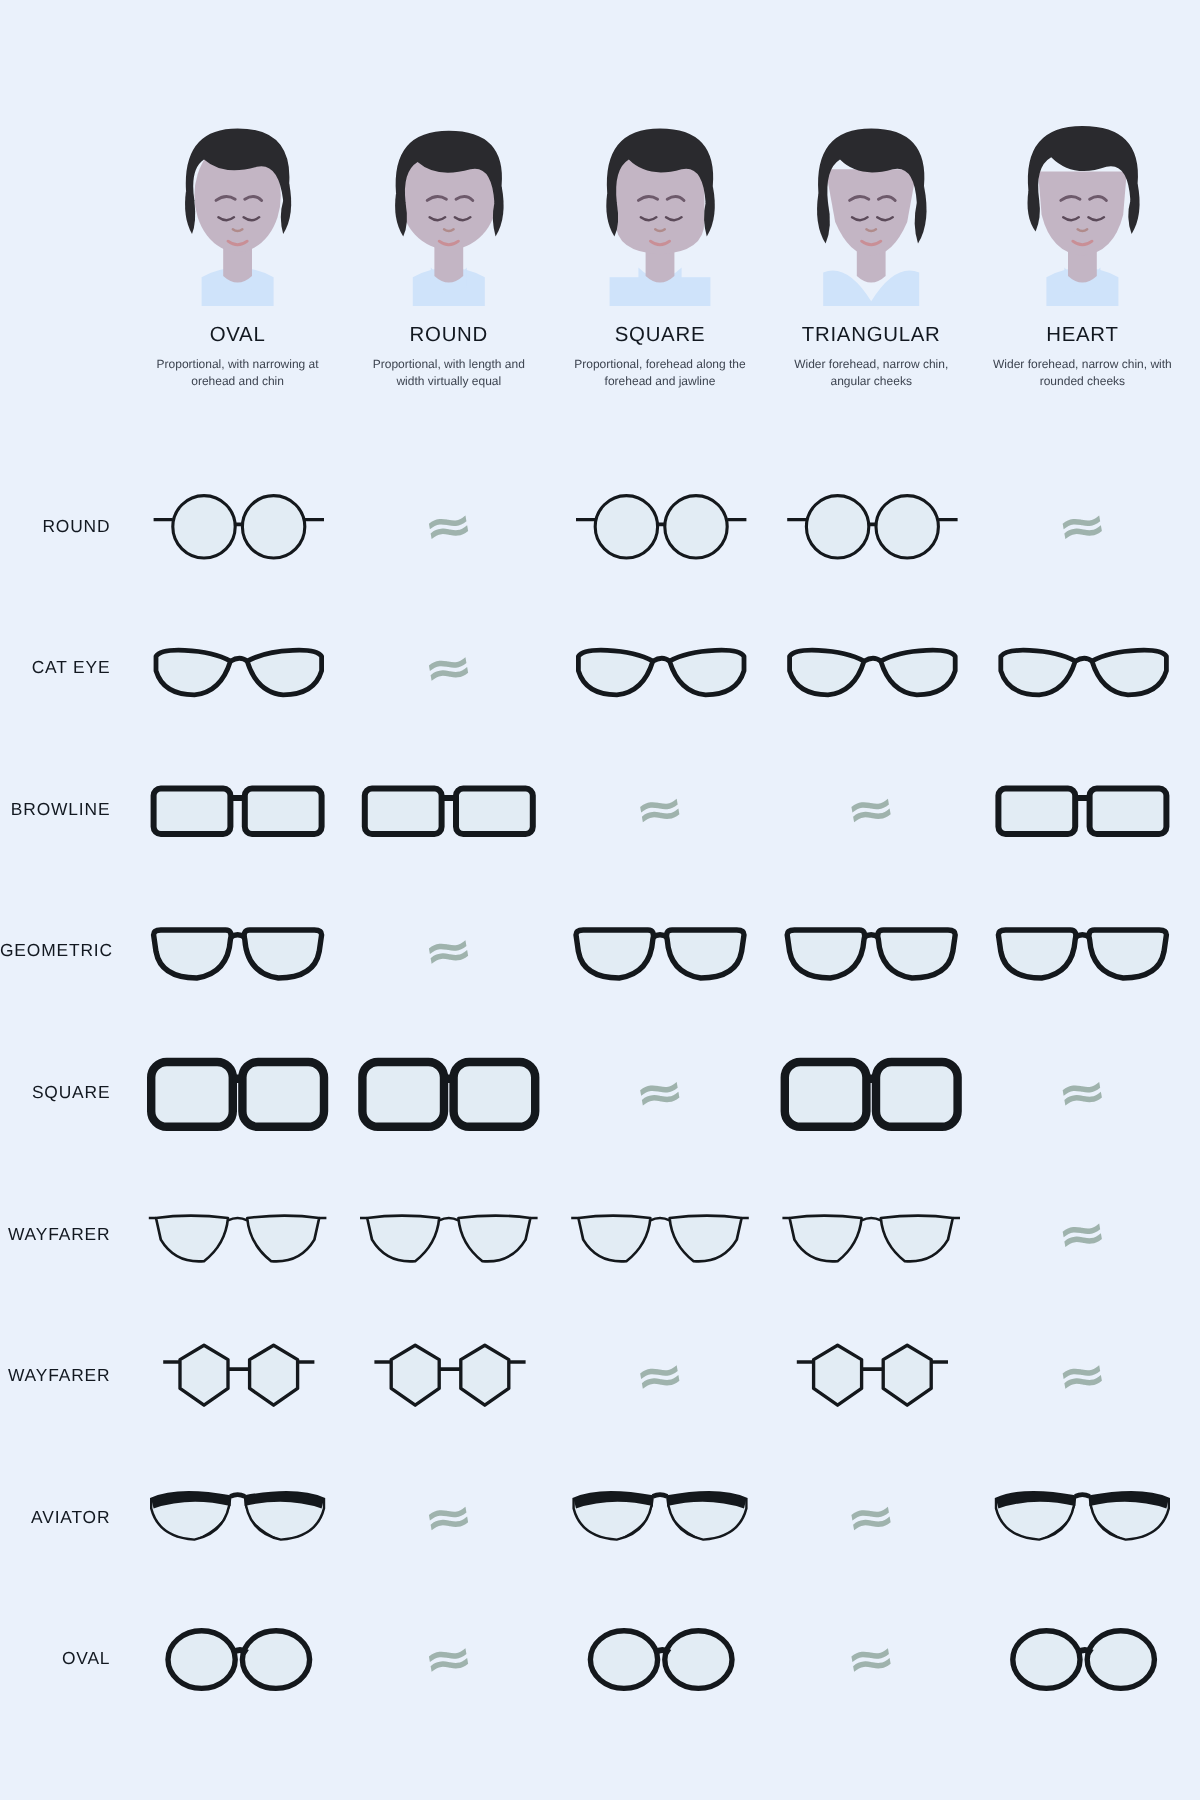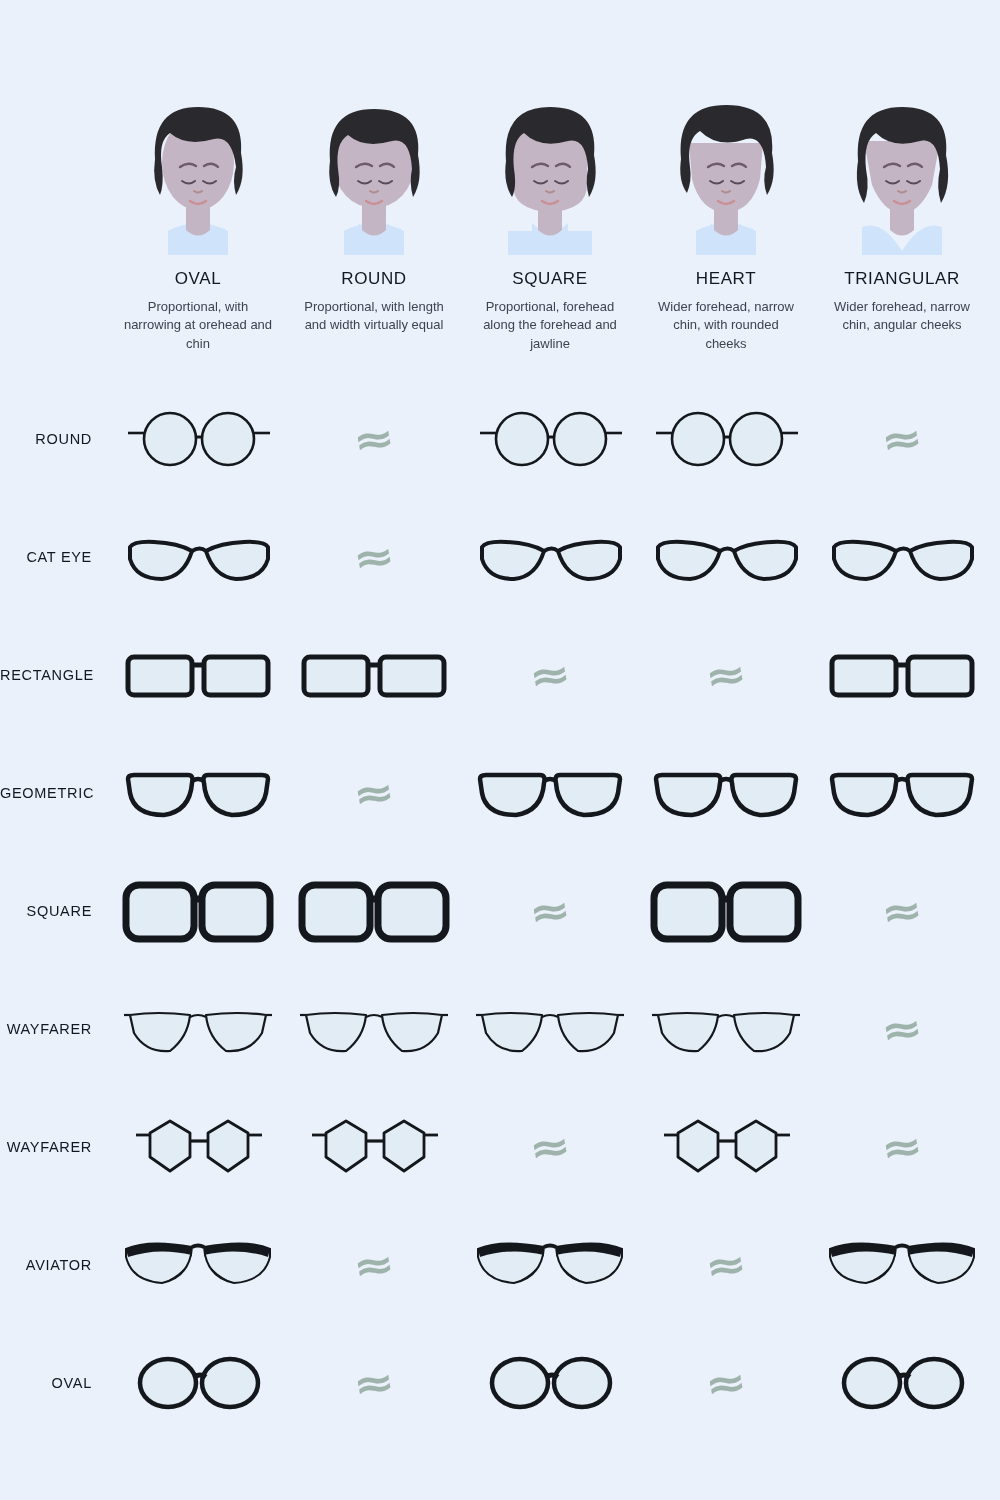--- a/index.html
+++ b/index.html
@@ -30,21 +30,21 @@
     width:140px;height:200px;position:relative;
   }
   .face-label{
     margin-top:14px;
     font-size:17px;
     letter-spacing:.6px;
     color:#121820;
   }
   .face-desc{
     margin-top:9px;
-    font-size:13px;
+    font-size:10px;
     line-height:1.42;
     text-align:center;
     color:#3d4450;
     width:150px;
   }
 
   
   .grid{
     position:absolute;
     left:0;top:380px;
@@ -144,55 +144,55 @@
     <path d="M62,146 q8,6 16,0" stroke="#c98f96" stroke-width="2.4" fill="none" stroke-linecap="round"></path>
   <path d="M70,52 Q22,52 26,106 Q30,120 34,114 Q31,86 44,78 Q60,94 88,86 Q106,82 108,114 Q113,120 114,100 Q118,52 70,52 Z" fill="#2a2a2e"></path>
                  <path d="M26,106 Q23,128 32,142 Q37,132 34,114 Z" fill="#2a2a2e"></path>
                  <path d="M114,100 Q119,126 109,142 Q105,128 108,114 Z" fill="#2a2a2e"></path>
   </svg></div>
     <div class="face-label">SQUARE</div>
     <div class="face-desc">Proportional, forehead along the forehead and jawline</div>
       </div>
       <div class="face-col">
     <div class="face-wrap"><svg width="140" height="200" viewBox="0 0 140 200">
+    <path d="M30,200 L30,172 Q50,164 70,196 Q90,164 110,172 L110,200 Z" fill="#cfe3fa"></path>
+            <path d="M58,148 L58,175 Q70,186 82,175 L82,148 Z" fill="#c3b5c4"></path>
+            <path d="M32,86 L108,86 L100,130 Q88,158 70,158 Q52,158 40,130 Z" fill="#c3b5c4"></path>
+    <path d="M52,112 q8,-6 16,-1" stroke="#6d5a6b" stroke-width="2.4" fill="none" stroke-linecap="round"></path>
+    <path d="M76,111 q8,-5 14,1" stroke="#6d5a6b" stroke-width="2.4" fill="none" stroke-linecap="round"></path>
+    <path d="M54,126 q7,5 13,0" stroke="#5b4a59" stroke-width="2" fill="none" stroke-linecap="round"></path>
+    <path d="M75,126 q7,5 13,0" stroke="#5b4a59" stroke-width="2" fill="none" stroke-linecap="round"></path>
+    <path d="M66,136 q4,3 8,0" stroke="#b08b8b" stroke-width="2" fill="none" stroke-linecap="round"></path>
+    <path d="M62,146 q8,6 16,0" stroke="#c98f96" stroke-width="2.4" fill="none" stroke-linecap="round"></path>
+  <path d="M70,52 Q22,52 26,106 Q30,120 34,114 Q31,86 44,78 Q60,94 88,86 Q106,82 108,114 Q113,120 114,100 Q118,52 70,52 Z" fill="#2a2a2e"></path>
+                 <path d="M26,106 Q22,132 32,148 Q38,134 34,114 Z" fill="#2a2a2e"></path>
+                 <path d="M114,100 Q120,130 109,148 Q104,132 108,114 Z" fill="#2a2a2e"></path>
+  </svg></div>
+    <div class="face-label">TRIANGULAR</div>
+    <div class="face-desc">Wider forehead, narrow chin, angular cheeks</div>
+      </div>
+      <div class="face-col">
+    <div class="face-wrap"><svg width="140" height="200" viewBox="0 0 140 200">
     <path d="M40,176 Q70,160 100,176 L100,200 L40,200 Z" fill="#cfe3fa"></path>
              <path d="M55,168 q15,18 30,0 l0,16 q-15,10 -30,0 z" fill="#cfe3fa"></path>
             <path d="M58,148 L58,175 Q70,186 82,175 L82,148 Z" fill="#c3b5c4"></path>
             <path d="M33,88 L107,88 L104,124 Q96,156 70,158 Q44,156 36,124 Z" fill="#c3b5c4"></path>
     <path d="M52,112 q8,-6 16,-1" stroke="#6d5a6b" stroke-width="2.4" fill="none" stroke-linecap="round"></path>
     <path d="M76,111 q8,-5 14,1" stroke="#6d5a6b" stroke-width="2.4" fill="none" stroke-linecap="round"></path>
     <path d="M54,126 q7,5 13,0" stroke="#5b4a59" stroke-width="2" fill="none" stroke-linecap="round"></path>
     <path d="M75,126 q7,5 13,0" stroke="#5b4a59" stroke-width="2" fill="none" stroke-linecap="round"></path>
     <path d="M66,136 q4,3 8,0" stroke="#b08b8b" stroke-width="2" fill="none" stroke-linecap="round"></path>
     <path d="M62,146 q8,6 16,0" stroke="#c98f96" stroke-width="2.4" fill="none" stroke-linecap="round"></path>
   <path d="M70,50 Q20,50 25,104 Q29,120 34,112 Q30,84 44,76 Q62,94 90,84 Q108,80 110,112 Q115,120 116,98 Q120,50 70,50 Z" fill="#2a2a2e"></path>
                  <path d="M25,104 Q22,126 31,138 Q36,126 34,112 Z" fill="#2a2a2e"></path>
                  <path d="M116,98 Q121,124 111,140 Q106,126 110,112 Z" fill="#2a2a2e"></path>
   </svg></div>
     <div class="face-label">HEART</div>
     <div class="face-desc">Wider forehead, narrow chin, with rounded cheeks</div>
       </div>
-      <div class="face-col">
-    <div class="face-wrap"><svg width="140" height="200" viewBox="0 0 140 200">
-    <path d="M30,200 L30,172 Q50,164 70,196 Q90,164 110,172 L110,200 Z" fill="#cfe3fa"></path>
-            <path d="M58,148 L58,175 Q70,186 82,175 L82,148 Z" fill="#c3b5c4"></path>
-            <path d="M32,86 L108,86 L100,130 Q88,158 70,158 Q52,158 40,130 Z" fill="#c3b5c4"></path>
-    <path d="M52,112 q8,-6 16,-1" stroke="#6d5a6b" stroke-width="2.4" fill="none" stroke-linecap="round"></path>
-    <path d="M76,111 q8,-5 14,1" stroke="#6d5a6b" stroke-width="2.4" fill="none" stroke-linecap="round"></path>
-    <path d="M54,126 q7,5 13,0" stroke="#5b4a59" stroke-width="2" fill="none" stroke-linecap="round"></path>
-    <path d="M75,126 q7,5 13,0" stroke="#5b4a59" stroke-width="2" fill="none" stroke-linecap="round"></path>
-    <path d="M66,136 q4,3 8,0" stroke="#b08b8b" stroke-width="2" fill="none" stroke-linecap="round"></path>
-    <path d="M62,146 q8,6 16,0" stroke="#c98f96" stroke-width="2.4" fill="none" stroke-linecap="round"></path>
-  <path d="M70,52 Q22,52 26,106 Q30,120 34,114 Q31,86 44,78 Q60,94 88,86 Q106,82 108,114 Q113,120 114,100 Q118,52 70,52 Z" fill="#2a2a2e"></path>
-                 <path d="M26,106 Q22,132 32,148 Q38,134 34,114 Z" fill="#2a2a2e"></path>
-                 <path d="M114,100 Q120,130 109,148 Q104,132 108,114 Z" fill="#2a2a2e"></path>
-  </svg></div>
-    <div class="face-label">TRIANGULAR</div>
-    <div class="face-desc">Wider forehead, narrow chin, angular cheeks</div>
-      </div>
     </div>
 
   <div class="grid" id="grid">
       <div class="row">
     <div class="row-label">ROUND</div>
     <div class="cells">
           <div class="cell">
             <svg width="160" height="80" viewBox="0 0 160 80">
               <circle cx="52" cy="40" r="26" stroke="#14181c" stroke-width="2.6" fill="#e2ecf4" stroke-linejoin="round"></circle>
               <circle cx="110" cy="40" r="26" stroke="#14181c" stroke-width="2.6" fill="#e2ecf4" stroke-linejoin="round"></circle>
@@ -257,21 +257,21 @@
           <div class="cell">
             <svg width="160" height="80" viewBox="0 0 160 80">
               <path d="M12,30 Q16,24 36,25 Q60,26 74,34 Q66,60 44,62 Q18,62 12,42 Z" stroke="#14181c" stroke-width="4" fill="#e2ecf4" stroke-linejoin="round"></path>
               <path d="M150,30 Q146,24 126,25 Q102,26 88,34 Q96,60 118,62 Q144,62 150,42 Z" stroke="#14181c" stroke-width="4" fill="#e2ecf4" stroke-linejoin="round"></path>
               <path d="M74,34 q8,-5 14,0" stroke="#14181c" stroke-width="4" fill="none"></path>
             </svg>
           </div>
         </div>
       </div>
       <div class="row">
-    <div class="row-label">RECTANGLE</div>
+    <div class="row-label">BROWLINE</div>
     <div class="cells">
           <div class="cell">
             <svg width="160" height="80" viewBox="0 0 160 80">
               <rect x="10" y="22" width="64" height="38" rx="6" stroke="#14181c" stroke-width="5" fill="#e2ecf4" stroke-linejoin="round"></rect>
               <rect x="86" y="22" width="64" height="38" rx="6" stroke="#14181c" stroke-width="5" fill="#e2ecf4" stroke-linejoin="round"></rect>
               <path d="M74,30 h12" stroke="#14181c" stroke-width="5"></path>
             </svg>
           </div>
           <div class="cell">
             <svg width="160" height="80" viewBox="0 0 160 80">

